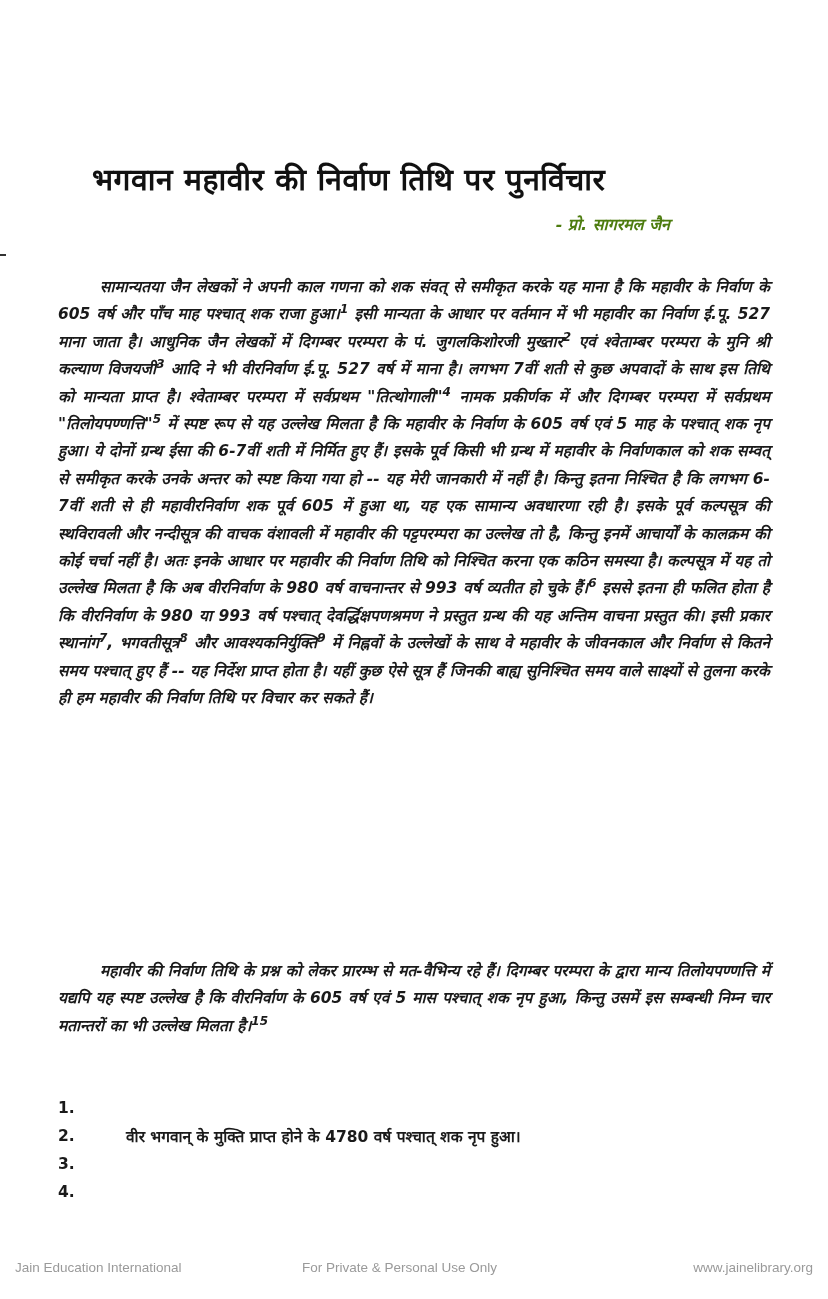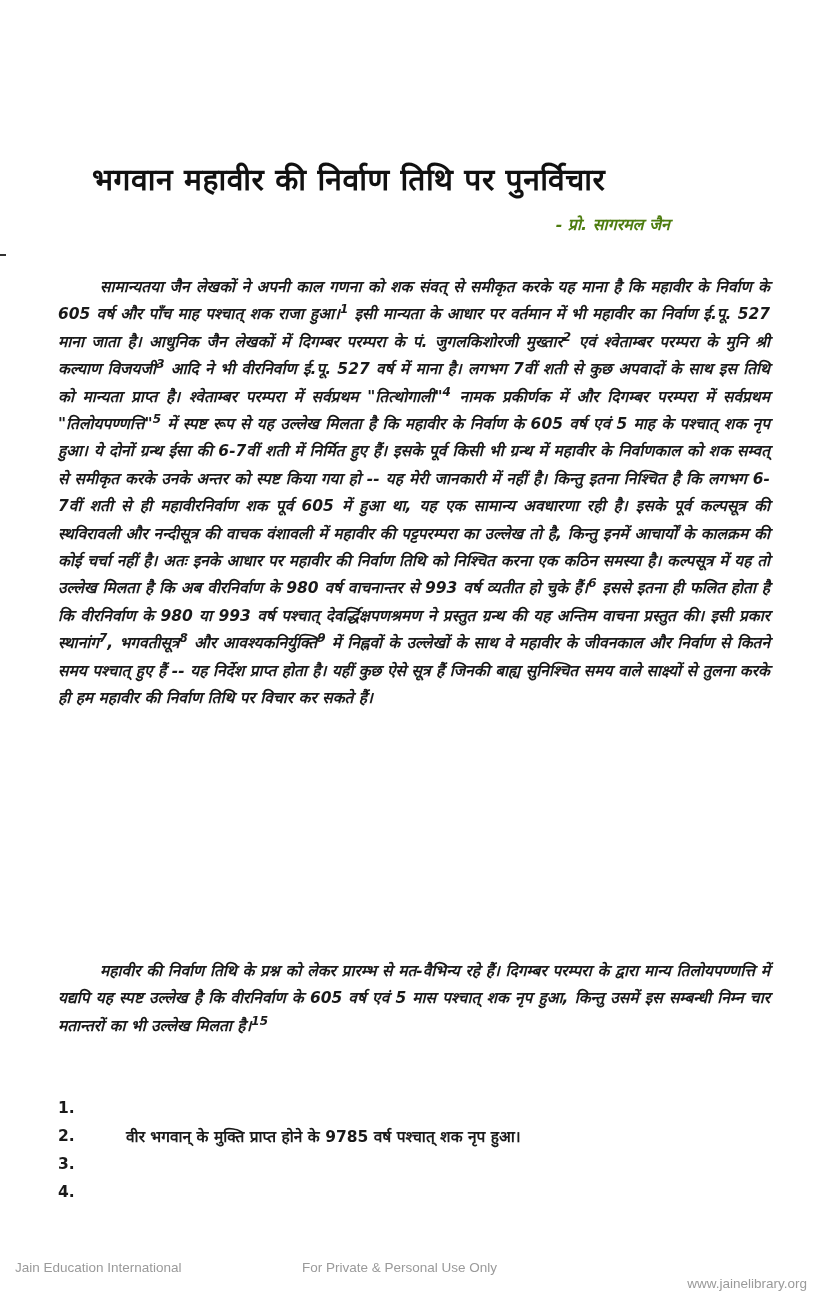--- a/index.html
+++ b/index.html
@@ -28,42 +28,42 @@
   .list { position: absolute; left: 58px; top: 1094px; width: 712px; font-size: 15.5px; font-weight: bold; color: #1a1a1a; }
   .list-item { display: flex; height: 28px; align-items: center; }
   .list-num { width: 68px; }
   .footer {
     position: absolute; top: 1260px; left: 0; width: 828px; font-family: "Liberation Sans", sans-serif;
     font-size: 13.5px; color: #9a9a9a;
   }
   .footer span { position: absolute; }
   .f1 { left: 15px; }
   .f2 { left: 302px; }
-  .f3 { right: 21px; margin-top: 16px; }
+  .f3 { right: 15px; }
 </style>
 </head>
 <body>
 
 <div class="page">
   <div class="margin-mark"></div>
 
   <div class="title">भगवान महावीर की निर्वाण तिथि पर पुनर्विचार</div>
   <div class="author">- प्रो. सागरमल जैन</div>
 
   <div class="body-text p1 indent"><span>सामान्यतया  जैन लेखकों ने अपनी काल गणना को शक संवत् से समीकृत करके यह माना है कि महावीर के निर्वाण के 605 वर्ष और पाँच माह पश्चात् शक राजा हुआ।</span><sup>1</sup><span> इसी मान्यता के आधार पर वर्तमान में भी महावीर का निर्वाण ई.पू. 527 माना जाता है। आधुनिक जैन लेखकों में दिगम्बर परम्परा के पं. जुगलकिशोरजी मुख्तार</span><sup>2</sup><span> एवं श्वेताम्बर परम्परा के मुनि श्री कल्याण विजयजी</span><sup>3</sup><span> आदि ने भी वीरनिर्वाण ई.पू. 527 वर्ष में माना है। लगभग 7वीं शती से कुछ अपवादों के साथ इस तिथि को मान्यता प्राप्त है। श्वेताम्बर परम्परा में सर्वप्रथम "तित्थोगाली"</span><sup>4</sup><span> नामक प्रकीर्णक में और दिगम्बर परम्परा में सर्वप्रथम "तिलोयपण्णत्ति"</span><sup>5</sup><span> में स्पष्ट रूप से यह उल्लेख मिलता है कि महावीर के निर्वाण के 605 वर्ष एवं 5 माह के पश्चात् शक नृप हुआ। ये दोनों ग्रन्थ ईसा की 6-7वीं शती में निर्मित हुए हैं। इसके पूर्व किसी भी ग्रन्थ में महावीर के निर्वाणकाल को शक सम्वत् से समीकृत करके उनके अन्तर को स्पष्ट किया गया हो -- यह मेरी जानकारी में नहीं है। किन्तु इतना निश्चित है कि लगभग 6-7वीं शती से ही महावीरनिर्वाण शक पूर्व 605 में हुआ था, यह एक सामान्य अवधारणा रही है। इसके पूर्व कल्पसूत्र की स्थविरावली और नन्दीसूत्र की वाचक वंशावली में महावीर की पट्टपरम्परा का उल्लेख तो है, किन्तु इनमें आचार्यों के कालक्रम की कोई चर्चा नहीं है। अतः इनके आधार पर महावीर की निर्वाण तिथि को निश्चित करना एक कठिन समस्या है। कल्पसूत्र में यह तो उल्लेख मिलता है कि अब वीरनिर्वाण के 980 वर्ष वाचनान्तर से 993 वर्ष व्यतीत हो चुके हैं।</span><sup>6</sup><span> इससे इतना ही फलित होता है कि वीरनिर्वाण के 980 या 993 वर्ष पश्चात् देवर्द्धिक्षपणश्रमण ने प्रस्तुत ग्रन्थ की यह अन्तिम वाचना प्रस्तुत की। इसी प्रकार स्थानांग</span><sup>7</sup><span>, भगवतीसूत्र</span><sup>8</sup><span> और आवश्यकनिर्युक्ति</span><sup>9</sup><span> में निह्नवों के उल्लेखों के साथ वे महावीर के जीवनकाल और निर्वाण से कितने समय पश्चात् हुए हैं -- यह निर्देश प्राप्त होता है। यहीं कुछ ऐसे सूत्र हैं जिनकी बाह्य सुनिश्चित समय वाले साक्ष्यों से तुलना करके ही हम महावीर की निर्वाण तिथि पर विचार कर सकते हैं।</span></div>
 
   <div class="body-text p2 indent"><span>महावीर की निर्वाण तिथि के प्रश्न को लेकर प्रारम्भ से मत-वैभिन्य रहे हैं। दिगम्बर परम्परा के द्वारा मान्य तिलोयपण्णत्ति में यद्यपि यह स्पष्ट उल्लेख है कि वीरनिर्वाण के 605 वर्ष एवं 5 मास पश्चात् शक नृप हुआ, किन्तु उसमें इस सम्बन्धी निम्न चार मतान्तरों का भी उल्लेख मिलता है।</span><sup>15</sup></div>
 
   <div class="list">
     <div class="list-item">
       <span class="list-num">1.</span>
     </div>
     <div class="list-item">
       <span class="list-num">2.</span>
-      <span>वीर भगवान् के मुक्ति प्राप्त होने के 9785 वर्ष पश्चात् शक नृप हुआ।</span>
+      <span>वीर भगवान् के मुक्ति प्राप्त होने के 4780 वर्ष पश्चात् शक नृप हुआ।</span>
     </div>
     <div class="list-item">
       <span class="list-num">3.</span>
     </div>
     <div class="list-item">
       <span class="list-num">4.</span>
     </div>
   </div>
 
   <div class="footer">

